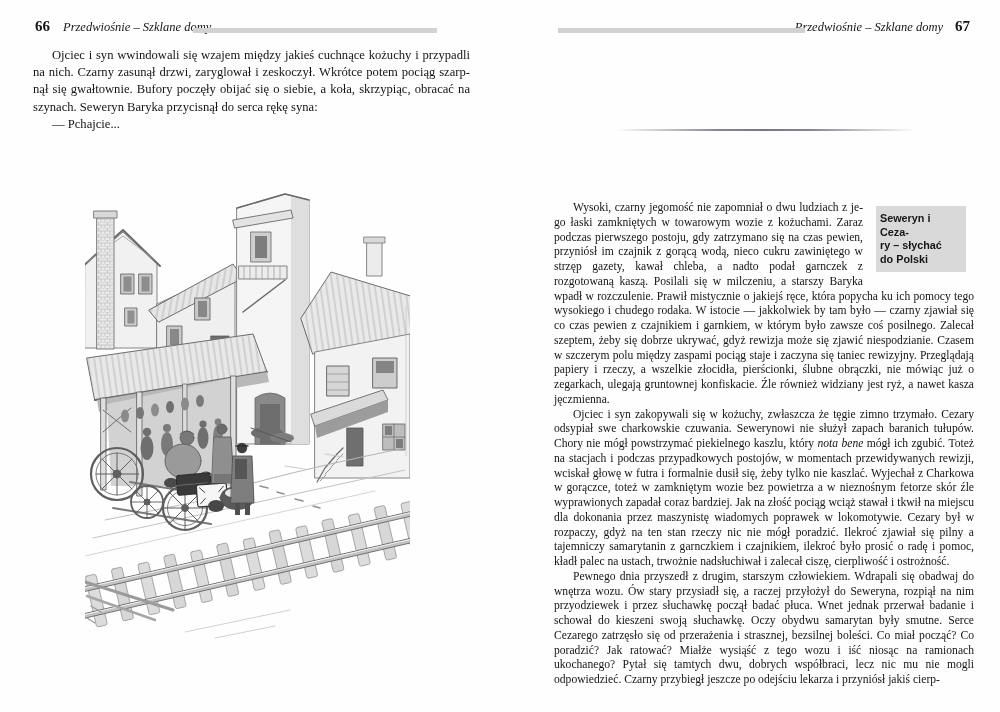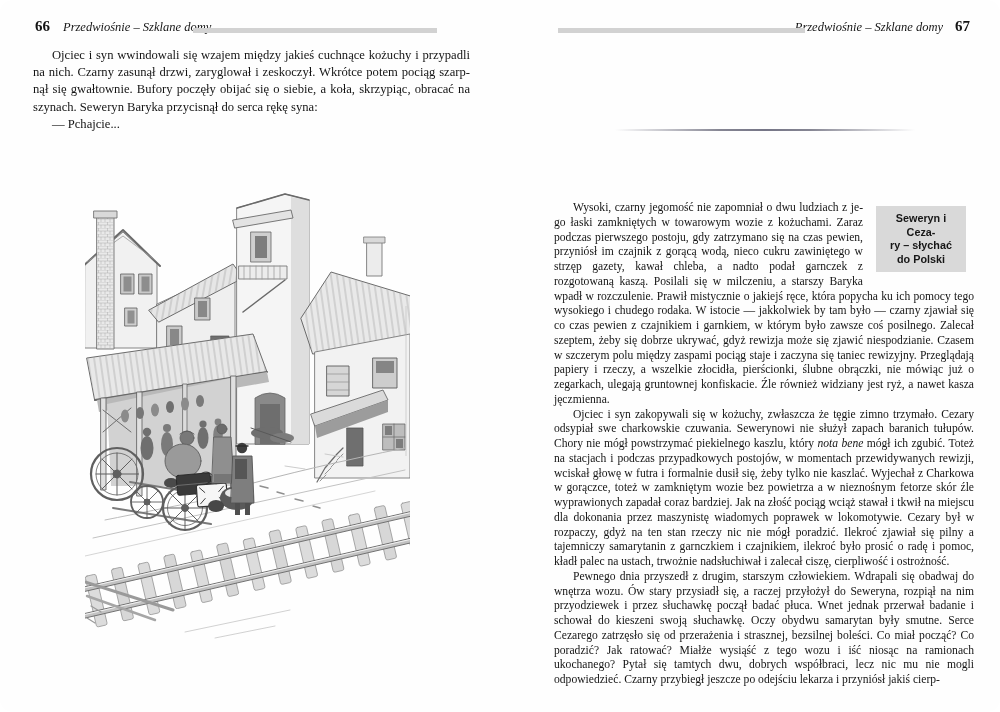--- a/index.html
+++ b/index.html
@@ -35,21 +35,21 @@
     position:absolute; left:554px; top:201px; width:420px;
     font-size:11.6px; line-height:14.75px; text-align:justify;
   }
   .left-body p, .right-body p { margin:0; text-indent:19px; }
   .ital { font-style:italic; }
   
   .margin-note {
     float:right; width:82px; margin:5px 8px 8px 13px; padding:6px 4px;
     background:#d9d9d9; text-indent:0;
     font-family:"Liberation Sans", sans-serif; font-weight:bold;
-    font-size:10.8px; line-height:13.5px; text-align:center; color:#161616;
+    font-size:10.8px; line-height:13.5px; text-align:left; color:#161616;
   }
   .mn-line { display:block; }
   
   .illustration { position:absolute; left:85px; top:186px; width:325px; height:458px; }
   .illustration svg { width:100%; height:100%; display:block; }
 </style>
 </head>
 <body>
 
 <div class="spread">

